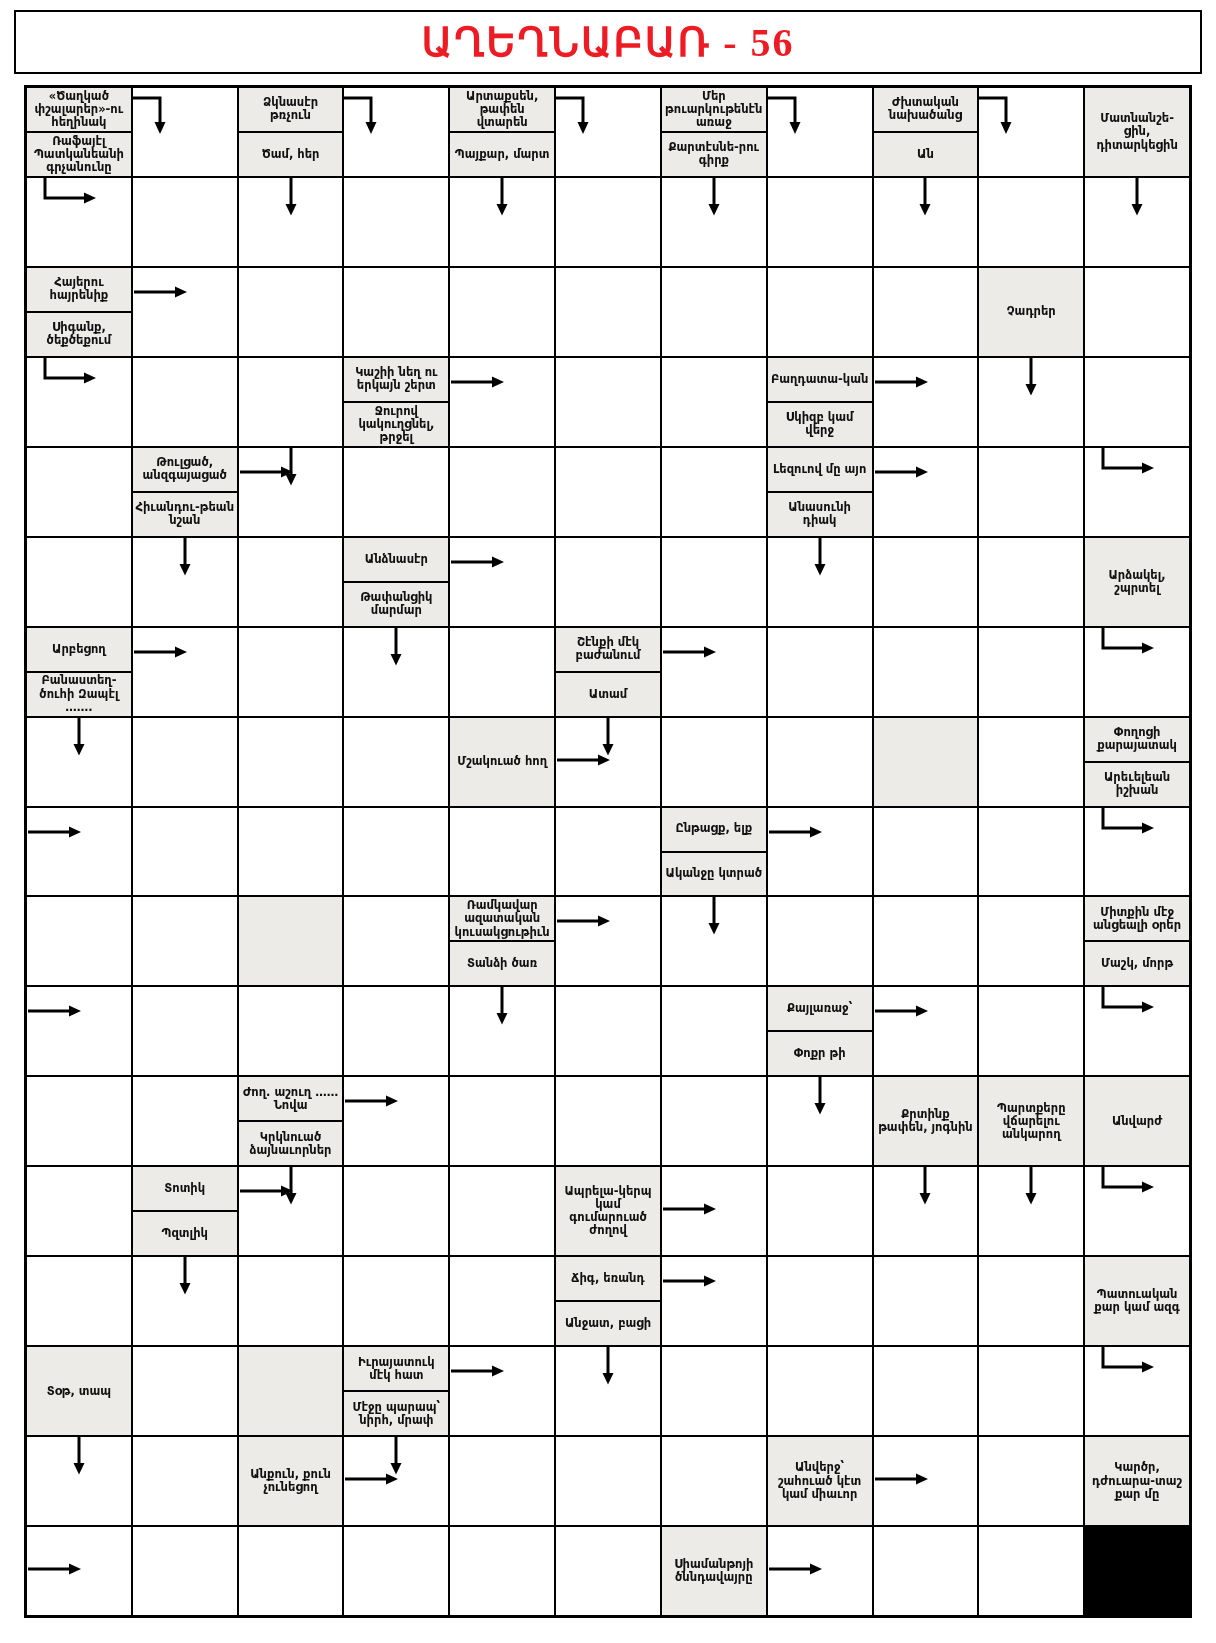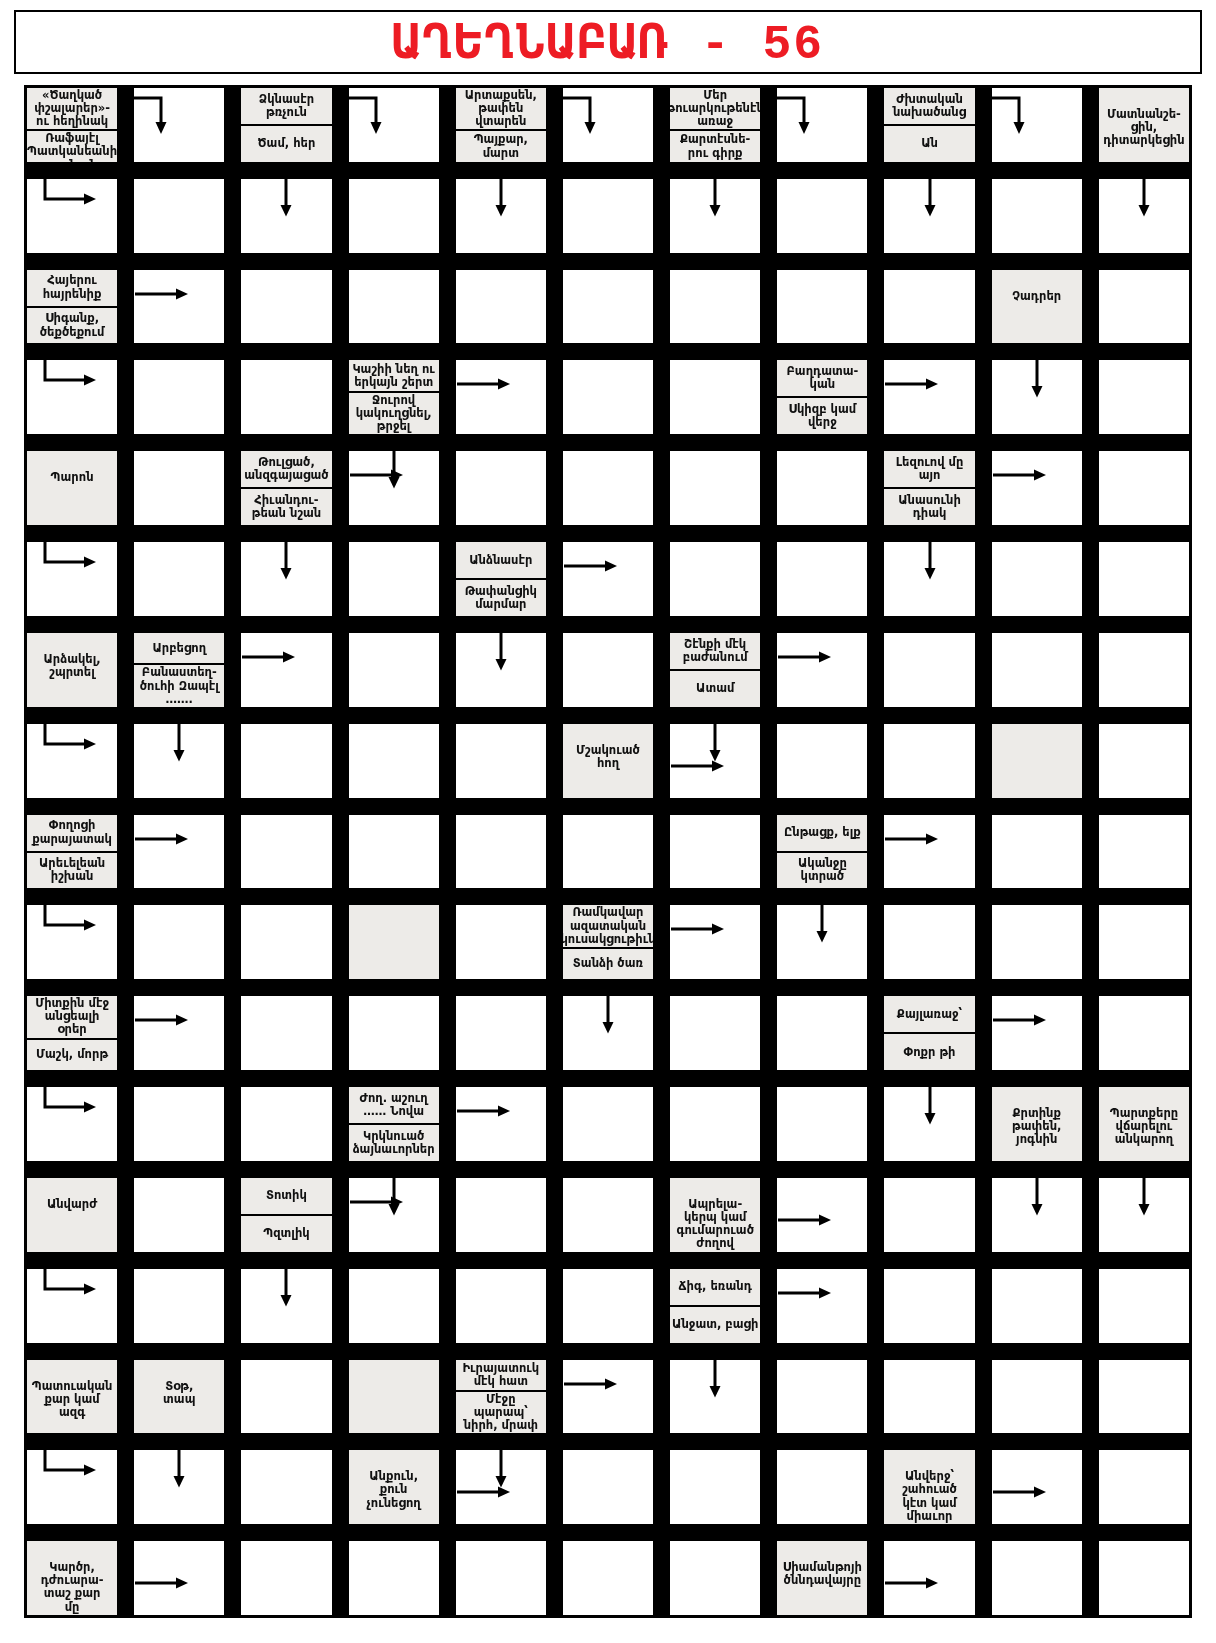--- a/index.html
+++ b/index.html
@@ -3,35 +3,35 @@
 <meta charset="utf-8">
 <style>
   html,body{margin:0;padding:0;background:#ffffff;}
   body{width:1216px;height:1643px;position:relative;font-family:"DejaVu Sans",sans-serif;}
   .title-box{
     position:absolute;left:14px;top:10px;width:1184px;height:60px;
     border:2px solid #000;display:flex;align-items:center;justify-content:center;
     background:#fff;
   }
   .title-text{
-    font-size:48px;font-weight:bold;letter-spacing:2px;color:#ed1c24;
-    font-family:Liberation Mono, monospace;white-space:nowrap;
+    font-size:40px;font-weight:bold;letter-spacing:2px;color:#ed1c24;
+    font-family:Liberation Serif, serif;white-space:nowrap;
   }
   .puzzle-grid{
     position:absolute;left:24px;top:85px;width:1168px;height:1533px;
     display:grid;grid-template-columns:repeat(11,1fr);grid-template-rows:repeat(17,1fr);
-    gap:17px;background:#000;border:3px solid #000;box-sizing:border-box;
+    gap:2px;background:#000;border:3px solid #000;box-sizing:border-box;
   }
   .cell{position:relative;background:#fff;overflow:hidden;}
   .cell.block{background:#edebe8;}
   .cell.clue{
     background:#edebe8;color:#111;font-weight:bold;font-size:11.5px;line-height:1.14;
     text-align:center;
   }
-  .cell.clue.single{display:flex;justify-content:center;padding:20px;}
+  .cell.clue.single{display:flex;align-items:center;justify-content:center;padding:2px;}
   .cell.clue.split{display:flex;flex-direction:column;padding:0;}
   .half{flex:1;display:flex;align-items:center;justify-content:center;padding:1px 2px;}
   .half.top{border-bottom:2px solid #000;}
   .arrow{position:absolute;pointer-events:none;}
   .arrow svg{display:block;}
 </style>
 </head>
 <body>
 
 <div class="title-box">
@@ -216,23 +216,20 @@
     </div>
     <div class="cell answer">
       <span class="arrow" style="left: calc(50% - 6px); top: 0px;">
         <svg width="12" height="38" viewBox="0 0 12 38">
           <line x1="6" y1="0" x2="6" y2="27" stroke="#000" stroke-width="3" fill="none"></line>
           <polygon points="0.5,26 11.5,26 6,37.5" fill="#000"></polygon>
         </svg>
       </span>
     </div>
     <div class="cell answer"></div>
-    <div class="cell clue single">
-      <span>Պարոն</span>
-    </div>
     <div class="cell answer"></div>
     <div class="cell clue split">
       <div class="half top">Թուլցած, անզգայացած</div>
       <div class="half bottom">Հիւանդու-թեան նշան</div>
     </div>
     <div class="cell answer">
       <span class="arrow" style="left: 1px; top: 18px;">
         <svg width="54" height="12" viewBox="0 0 54 12">
           <line x1="0" y1="6" x2="41" y2="6" stroke="#000" stroke-width="3" fill="none"></line>
           <polygon points="41,0.5 53,6 41,11.5" fill="#000"></polygon>

